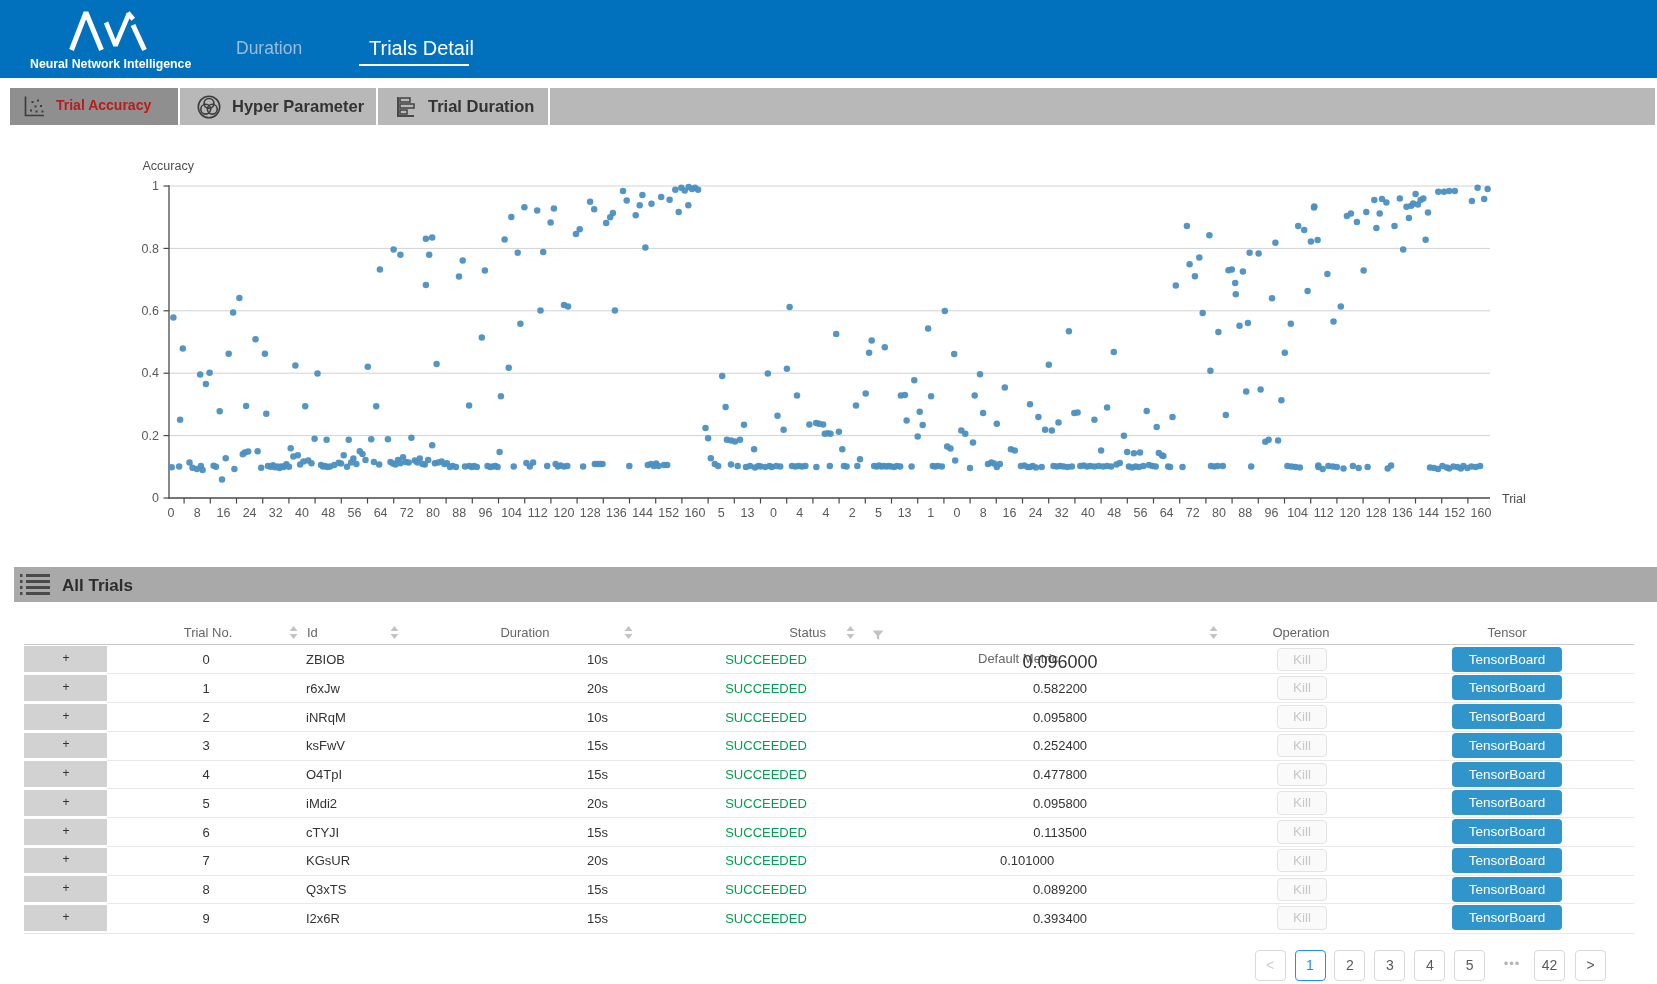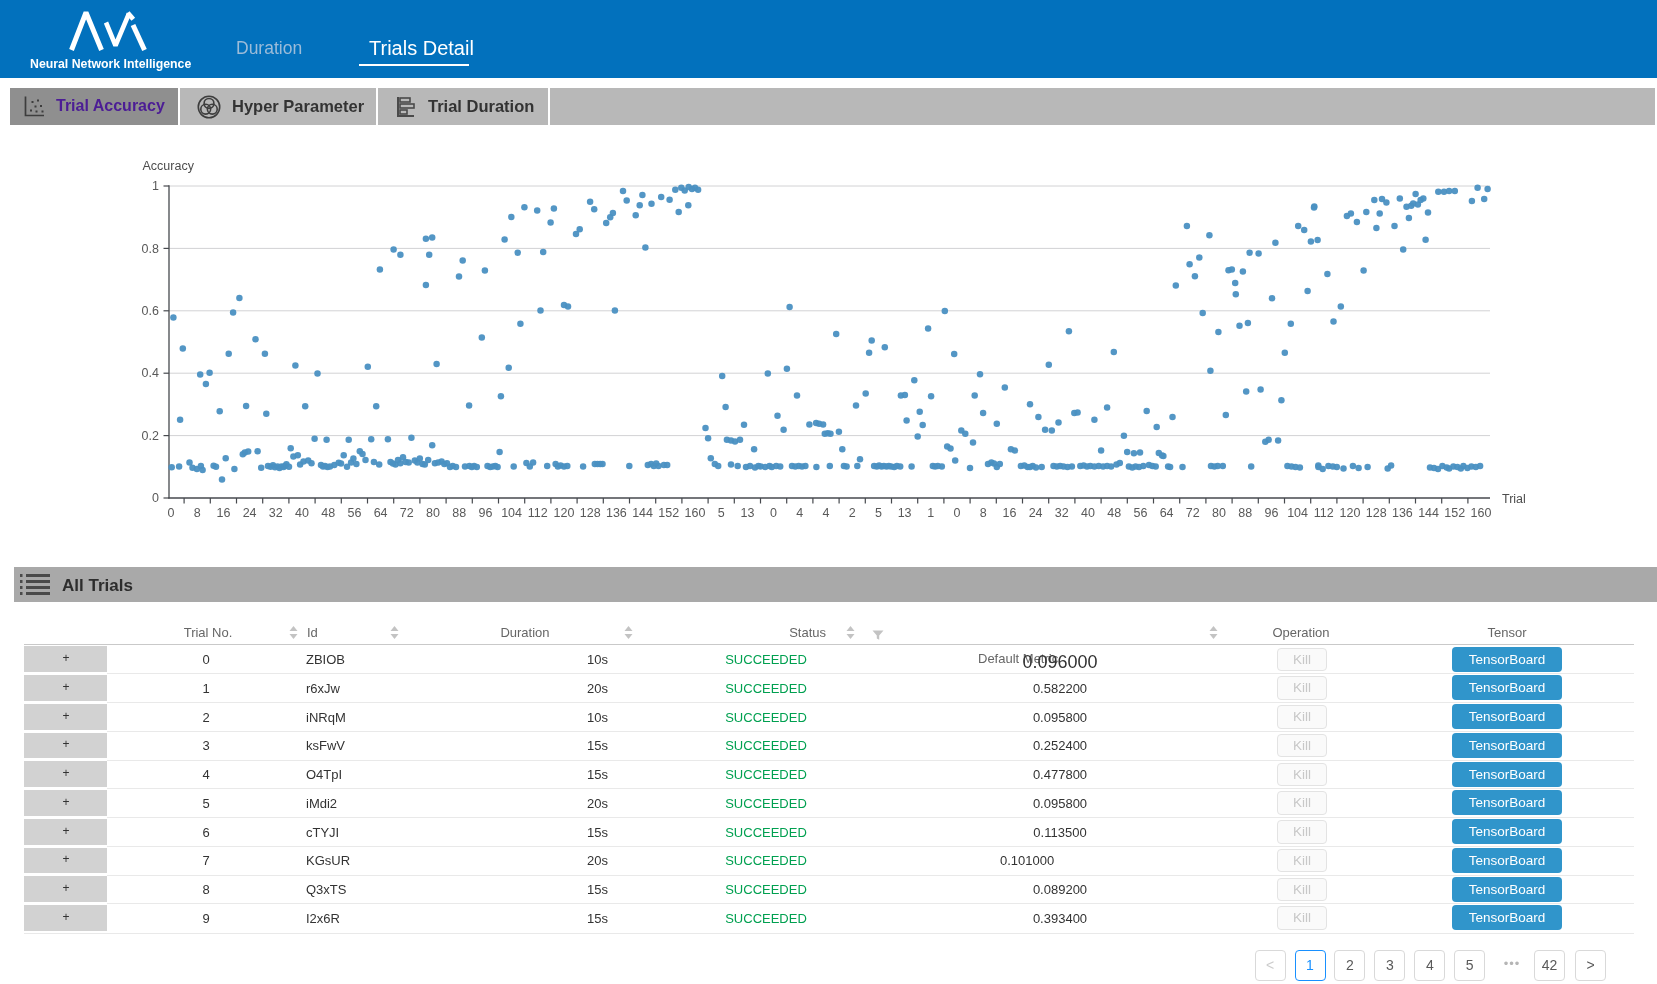--- a/index.html
+++ b/index.html
@@ -32,21 +32,21 @@
       <g fill="#3d3d3d">
         <rect x="8" y="14.5" width="2" height="2"></rect>
         <rect x="12.5" y="10.5" width="2" height="2"></rect>
         <rect x="9.5" y="6" width="2" height="2"></rect>
         <rect x="15" y="4.5" width="2" height="2"></rect>
         <rect x="18" y="10" width="2" height="2"></rect>
         <rect x="13.5" y="15.5" width="2" height="2"></rect>
         <rect x="19.5" y="15.5" width="2" height="2"></rect>
       </g>
     </svg></div>
-<div class="abs" style="left:56px;top:97px;font-size:16px;font-weight:bold;color:#4c1d95">Trial Accuracy</div>
+<div class="abs" style="left:56px;top:97px;font-size:14px;font-weight:bold;color:#b91c1c">Trial Accuracy</div>
 <div class="abs" style="left:196px;top:94px"><svg width="26" height="26" viewBox="0 0 26 26">
       <g fill="none" stroke="#3d3d3d" stroke-width="1.6">
         <circle cx="13" cy="13" r="10.7"></circle>
         <circle cx="13" cy="9.4" r="4.9"></circle>
         <circle cx="9.7" cy="15.2" r="4.9"></circle>
         <circle cx="16.3" cy="15.2" r="4.9"></circle>
       </g>
     </svg></div>
 <div class="abs" style="left:232px;top:97px;font-size:16.5px;font-weight:bold;color:#333">Hyper Parameter</div>
 <div class="abs" style="left:394px;top:95px"><svg width="24" height="24" viewBox="0 0 24 24">

